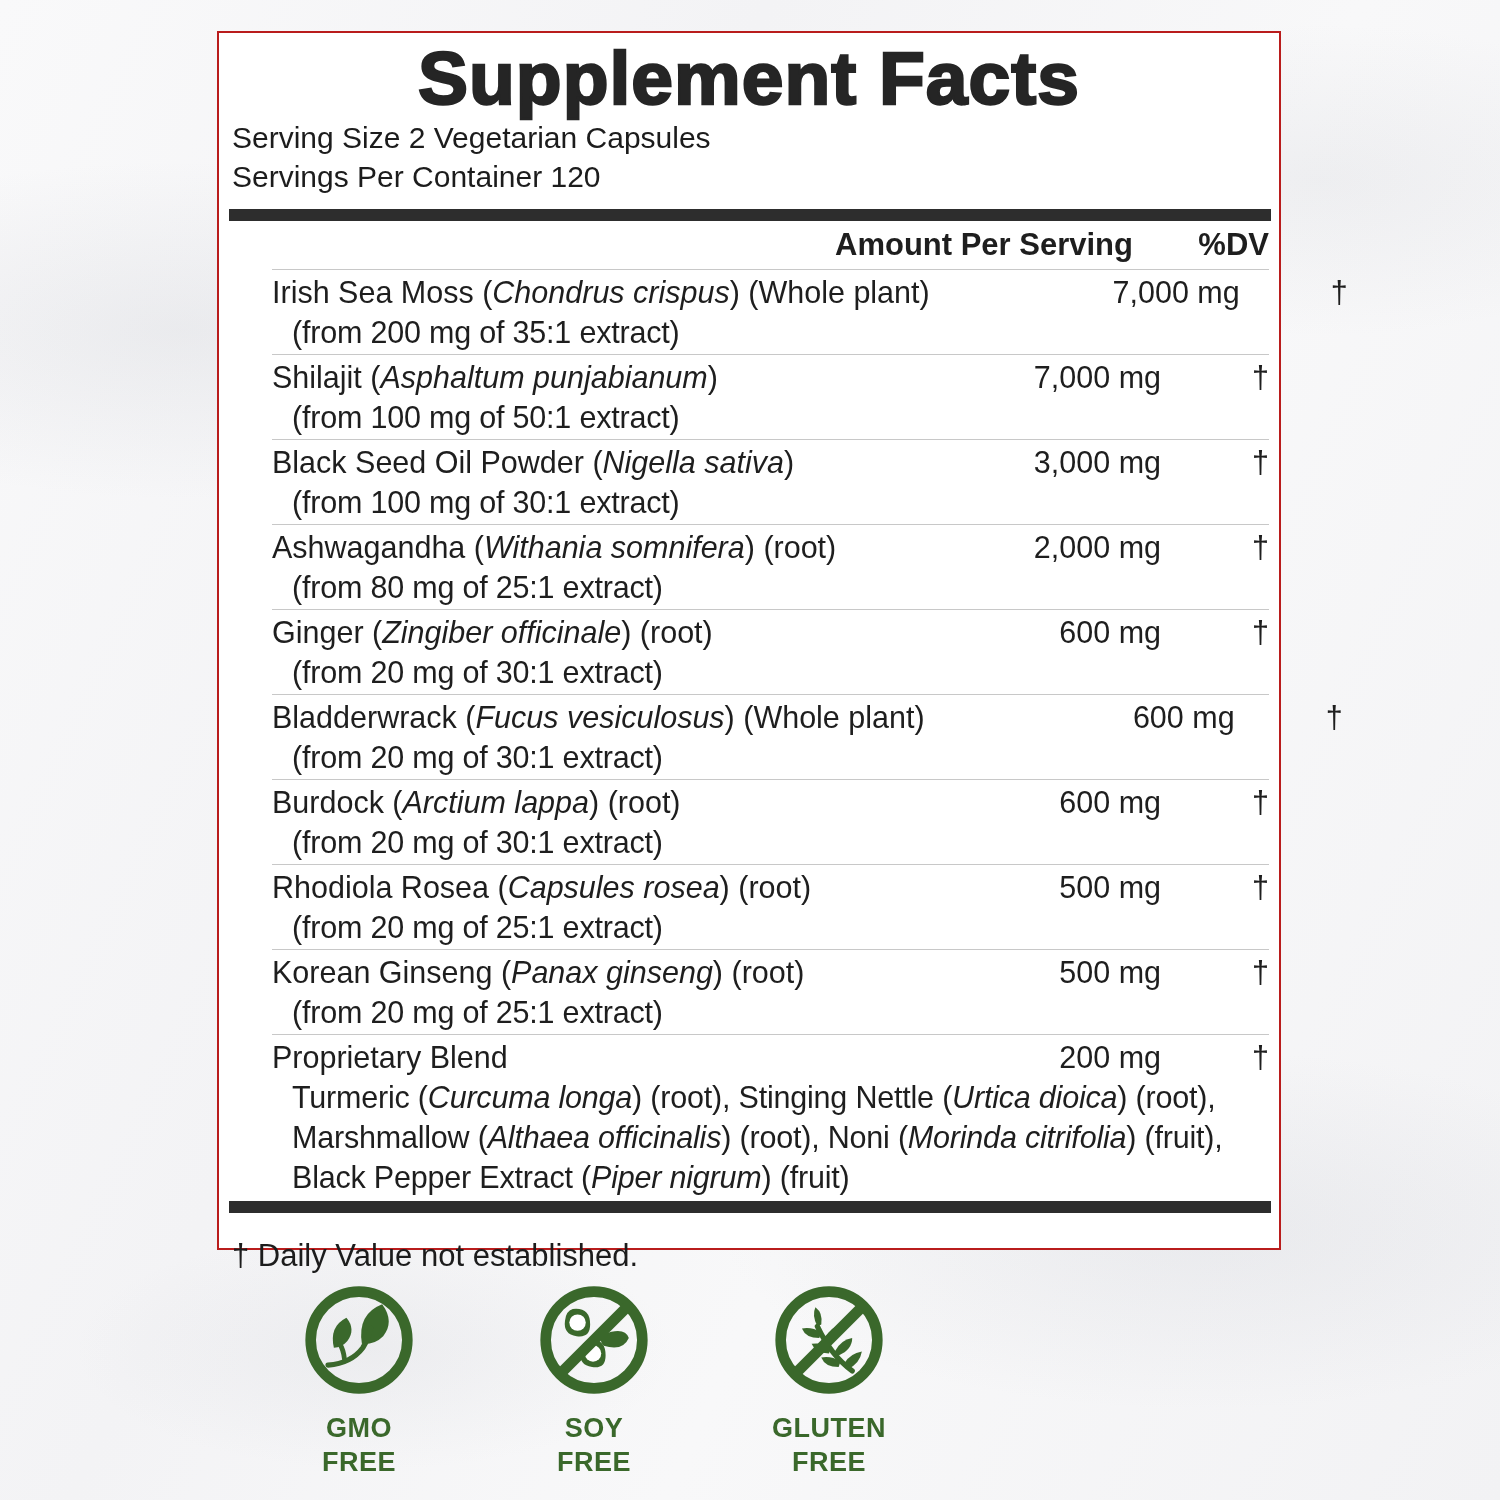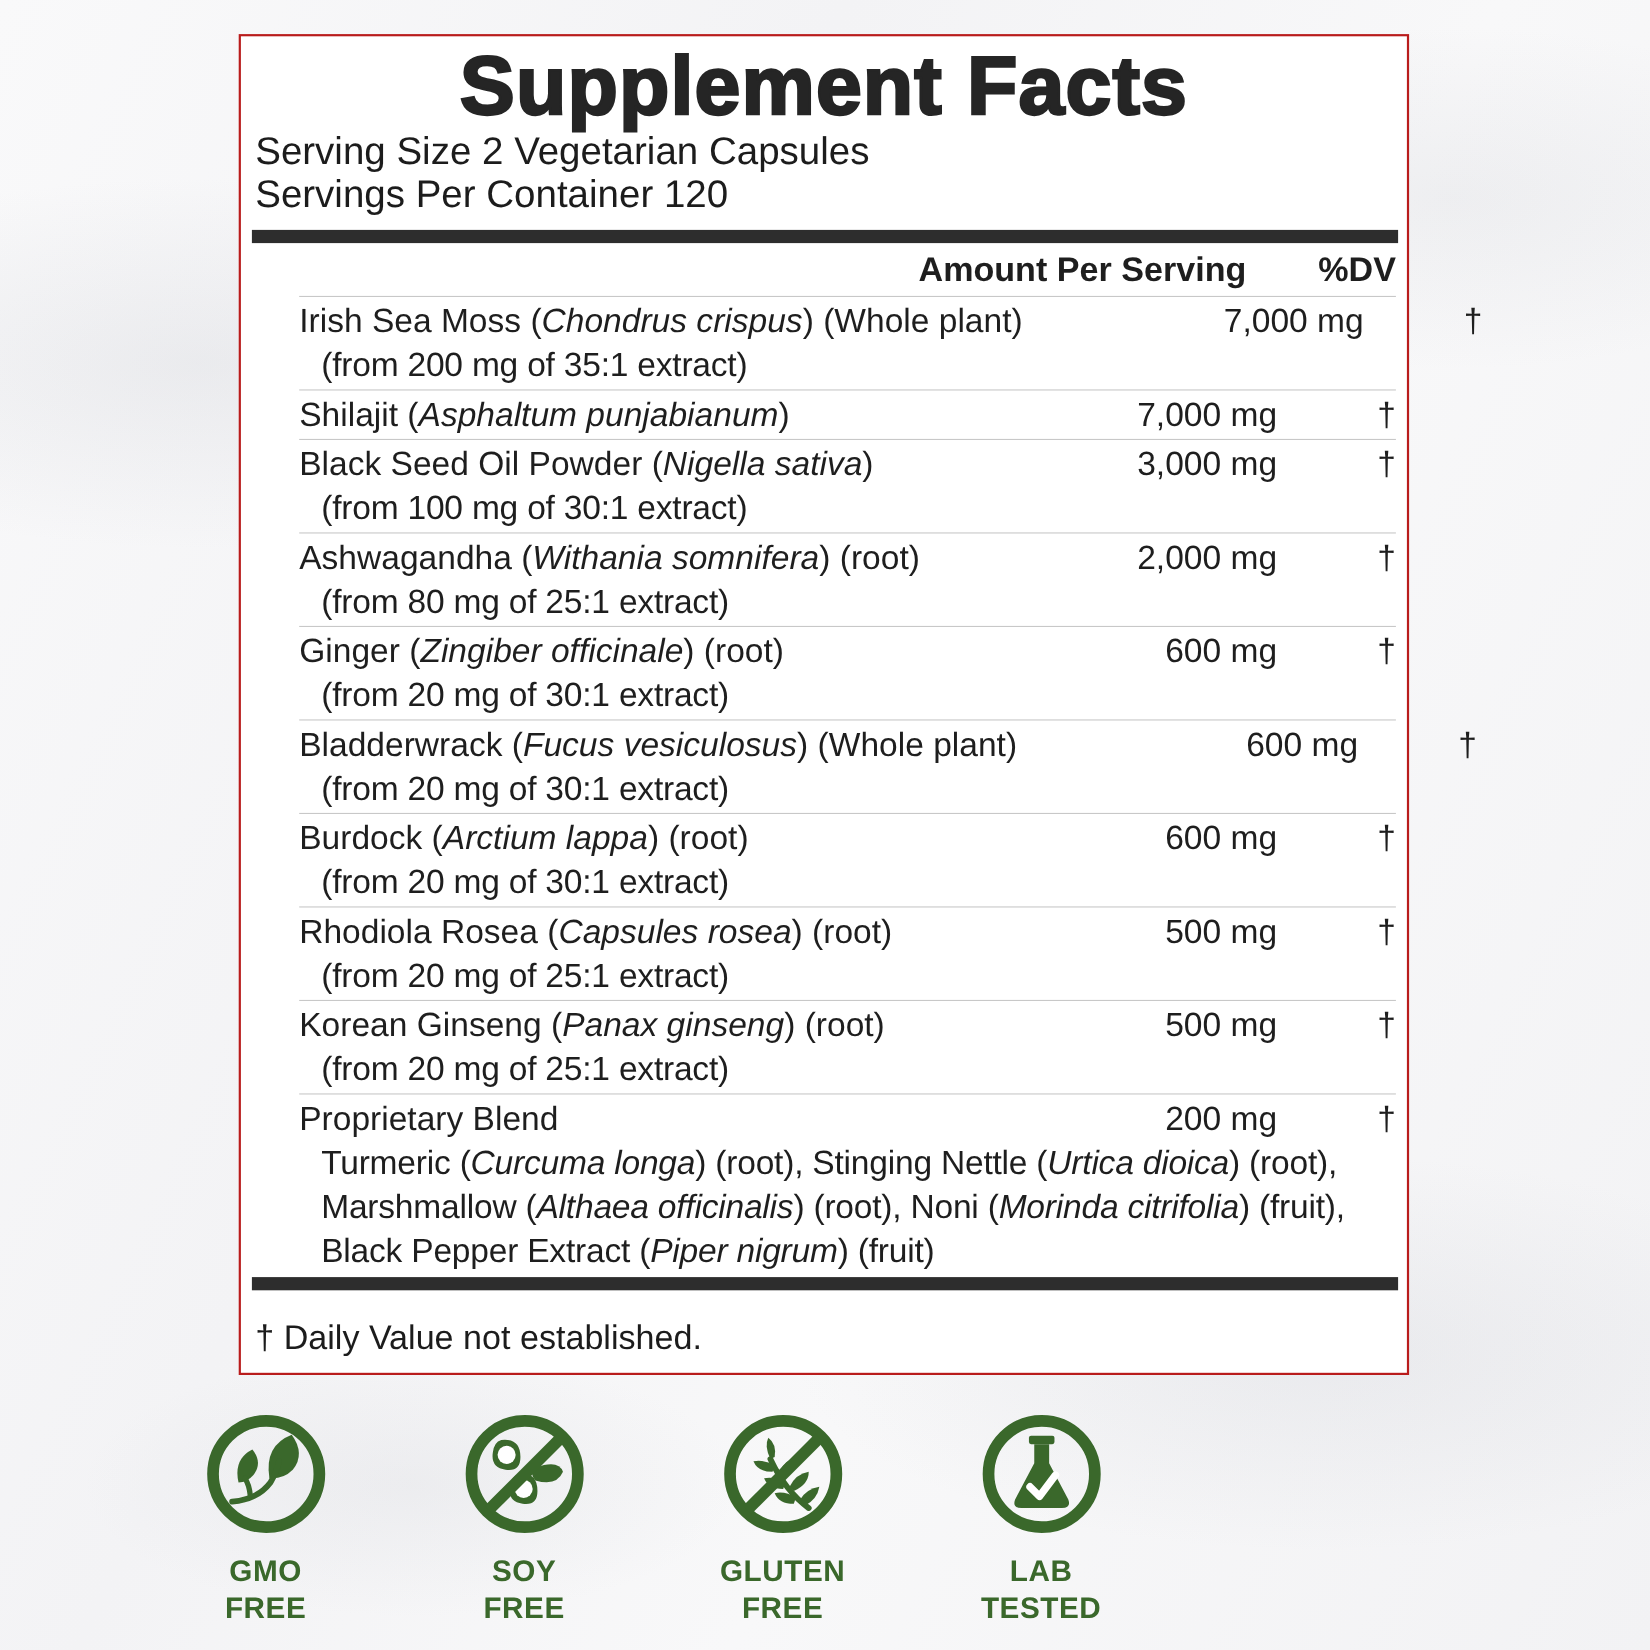--- a/index.html
+++ b/index.html
@@ -16,21 +16,21 @@
   #panel{
     position:absolute;left:217px;top:31px;width:1064px;height:1219px;
     background:#ffffff;border:2px solid #b91c1c;box-sizing:border-box;
     color:#1e1e1e;
   }
   #title{
     margin:8px 0 2px 0;text-align:center;
     font-size:75px;font-weight:bold;color:#252525;
     -webkit-text-stroke:2.4px #252525;letter-spacing:1px;line-height:1.0;
   }
-  .serving{font-size:35px;line-height:39px;padding-left:13px;color:#1c1c1c;}
+  .serving{font-size:30px;line-height:39px;padding-left:13px;color:#1c1c1c;}
   .serving:first-of-type{margin-top:10px;}
   .thickbar{height:12px;background:var(--bar,#2d2d2d);margin:13px 8px 0 10px;}
   .thickbar.bottom{margin-top:2px;}
   .hdr{
     display:grid;grid-template-columns:1fr 310px 108px;
     padding:5px 10px 5px 13px;font-weight:bold;font-size:31px;line-height:38px;gap:28px;
   }
   .hdr .amt,.row-amt{text-align:right;white-space:nowrap;}
   .hdr .dv,.row-dv{text-align:right;white-space:nowrap;}
   #rows{margin:0 10px 0 13px;}
@@ -73,20 +73,21 @@
     </div>
     <div class="row-sub"><span>(from 200 mg of 35:1 extract)</span></div>
   </div>
 
   <div class="row">
     <div class="row-main">
       <span class="row-name"><span>Shilajit (</span><i>Asphaltum punjabianum</i><span>)</span></span>
       <span class="row-amt">7,000 mg</span>
       <span class="row-dv">†</span>
     </div>
+    <div class="row-sub"><span>(from 100 mg of 50:1 extract)</span></div>
   </div>
 
   <div class="row">
     <div class="row-main">
       <span class="row-name"><span>Black Seed Oil Powder (</span><i>Nigella sativa</i><span>)</span></span>
       <span class="row-amt">3,000 mg</span>
       <span class="row-dv">†</span>
     </div>
     <div class="row-sub"><span>(from 100 mg of 30:1 extract)</span></div>
   </div>
@@ -198,25 +199,13 @@
       <path d="M66 72 Q72 60 84 58 Q84 70 70 76 Z" fill="var(--green)"></path>
       <path d="M72 82 Q62 76 52 78 Q56 88 70 88 Z" fill="var(--green)"></path>
       <path d="M76 84 Q82 74 94 72 Q92 84 80 90 Z" fill="var(--green)"></path>
       <line x1="26" y1="94" x2="94" y2="26" stroke="var(--green)" stroke-width="11"></line>
     </svg>
     <div class="badge-label">
       <div>GLUTEN</div>
       <div>FREE</div>
     </div>
   </div>
-  <div class="badge">
-    <svg viewBox="0 0 120 120">
-      <circle cx="60" cy="60" r="50" fill="none" stroke="var(--green)" stroke-width="11"></circle>
-      <rect x="48" y="24" width="24" height="8" rx="2" fill="var(--green)"></rect>
-      <path d="M53 32 L67 32 L67 50 L85 84 Q88 92 79 92 L41 92 Q32 92 35 84 L53 50 Z" fill="var(--green)"></path>
-      <path d="M49 72 L58 81 L73 61" fill="none" stroke="#fff" stroke-width="7" stroke-linecap="round" stroke-linejoin="round"></path>
-    </svg>
-    <div class="badge-label">
-      <div>LAB</div>
-      <div>TESTED</div>
-    </div>
-  </div>
 </div>
 
 </body></html>

